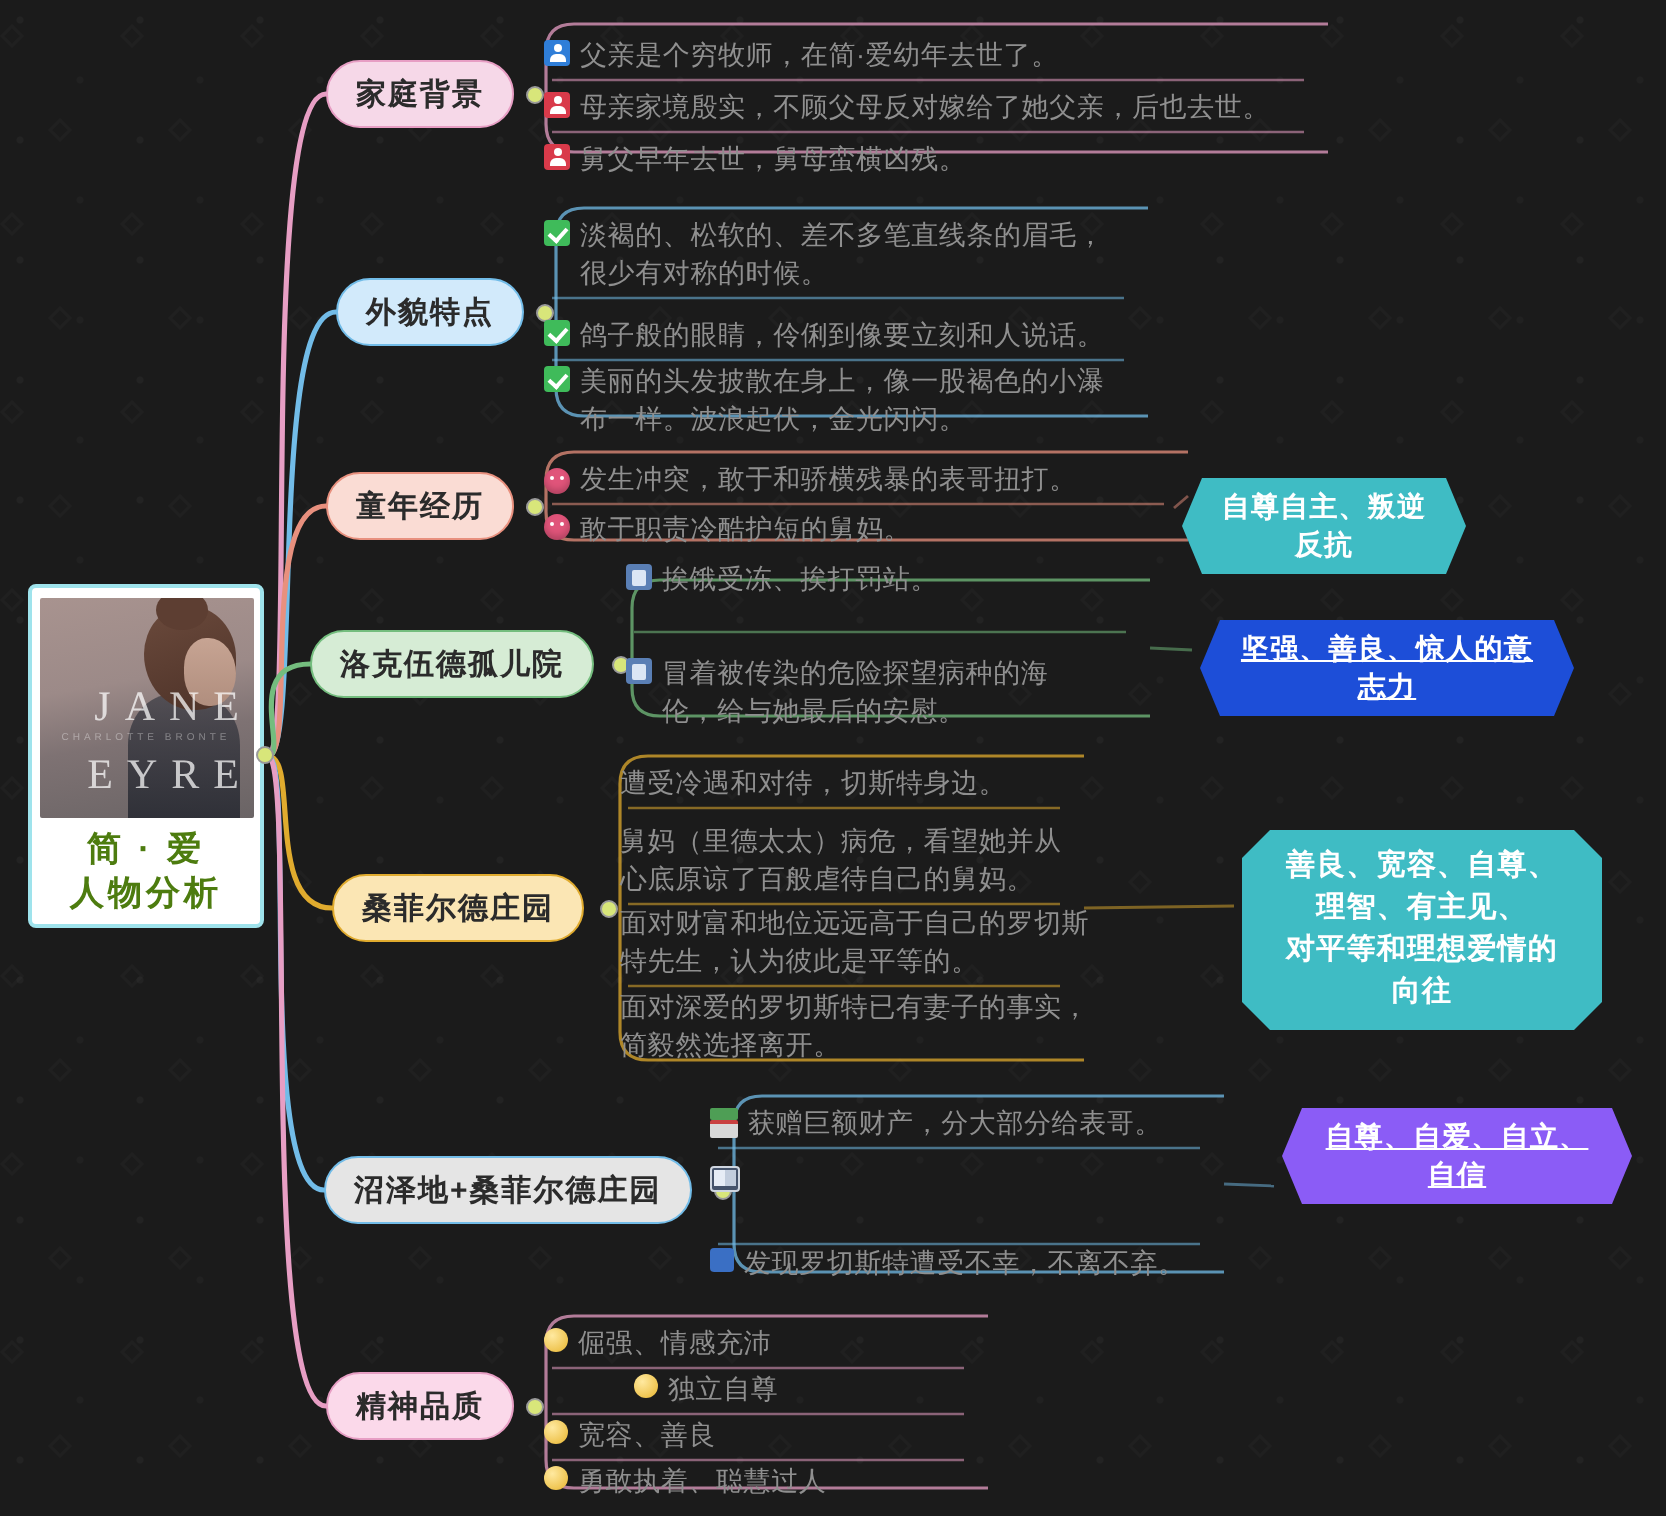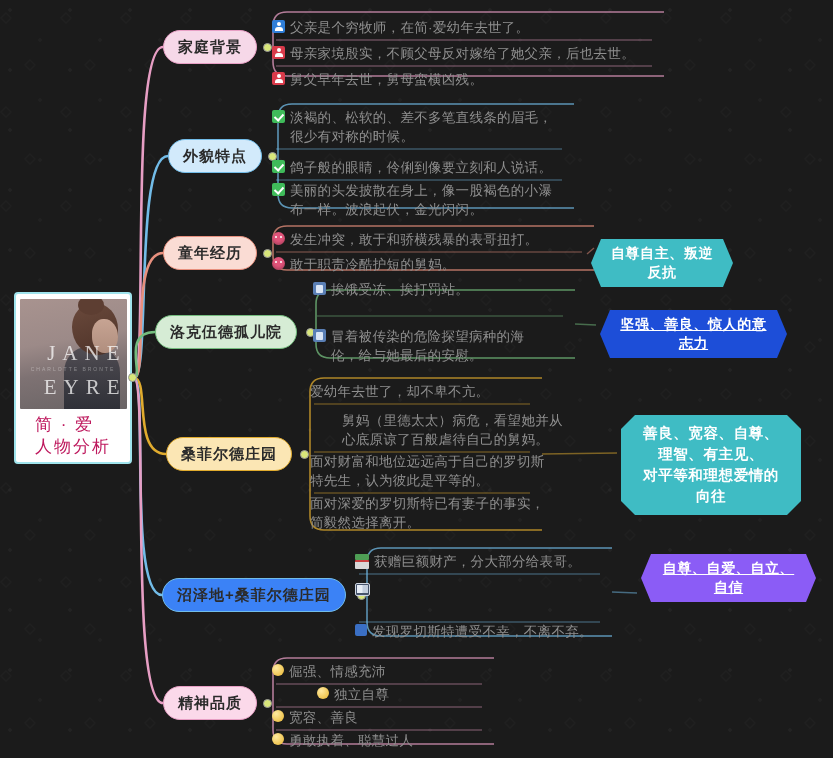--- a/index.html
+++ b/index.html
@@ -54,22 +54,22 @@
     color:rgba(255,255,255,.72);letter-spacing:7px;font-size:21px;
     font-family:"Liberation Serif","DejaVu Serif",serif;font-weight:300;
   }
   .cover .tjane{top:42px;}
   .cover .teyre{top:76px;}
   .cover .tsub{
     position:absolute;top:67px;left:0;width:100%;text-align:center;
     color:rgba(255,255,255,.35);font-size:5px;letter-spacing:2px;
   }
   .center-title{
-    margin-top:5px;color:#be185d;font-size:17px;font-weight:normal;
-    line-height:22px;text-align:left;letter-spacing:2px;
+    margin-top:5px;color:#4d7c0f;font-size:17px;font-weight:bold;
+    line-height:22px;text-align:center;letter-spacing:2px;
   }
 
   
   .branch{
     position:absolute;border-radius:18px;border:1.6px solid;
     box-sizing:border-box;display:flex;align-items:center;justify-content:center;
     font-size:15px;font-weight:bold;color:#2b2b2b;letter-spacing:1px;
     padding:0 14px;height:34px;white-space:nowrap;
   }
   .knob{
@@ -468,21 +468,21 @@
     </div>
     <div class="leaf" style="left: 272px; top: 181px; width: 310px;">
       <span class="ico ico-check" style="background:#3fbb5a"></span>
       <span class="txt">美丽的头发披散在身上，像一股褐色的小瀑
 布一样。波浪起伏，金光闪闪。</span>
     </div>
     <div class="branch" style="left: 163px; top: 236px; background: rgb(250, 220, 212); border-color: rgb(232, 144, 126);">
       <span>童年经历</span>
     </div>
     <div class="knob" style="left: 263px; top: 248.5px;"></div>
-    <div class="leaf" style="left: 272px; top: 230px; width: 330px;">
+    <div class="leaf" style="left: 272px; top: 230px; width: 330px; align-items: center;">
       <span class="ico ico-face" style="background:#e0547a"></span>
       <span class="txt">发生冲突，敢于和骄横残暴的表哥扭打。</span>
     </div>
     <div class="leaf" style="left: 272px; top: 255px; width: 330px;">
       <span class="ico ico-face" style="background:#e0547a"></span>
       <span class="txt">敢于职责冷酷护短的舅妈。</span>
     </div>
     <div class="badge" style="left: 591px; top: 239px; width: 142px; background: rgb(63, 188, 196); box-sizing: border-box;">自尊自主、叛逆反抗</div>
     <div class="branch" style="left: 155px; top: 315px; background: rgb(214, 236, 213); border-color: rgb(116, 189, 126);">
       <span>洛克伍德孤儿院</span>
@@ -496,38 +496,38 @@
       <span class="ico ico-doc" style="background:#5a7fb5"></span>
       <span class="txt">冒着被传染的危险探望病种的海
 伦，给与她最后的安慰。</span>
     </div>
     <div class="badge" style="left: 600px; top: 310px; width: 187px; background: #1d4ed8; box-sizing: border-box; text-decoration: underline;">坚强、善良、惊人的意志力</div>
     <div class="branch" style="left: 166px; top: 437px; background: rgb(251, 230, 180); border-color: rgb(224, 171, 46);">
       <span>桑菲尔德庄园</span>
     </div>
     <div class="knob" style="left: 300px; top: 449.5px;"></div>
     <div class="leaf" style="left: 310px; top: 382px; width: 240px;">
-      <span class="txt">爱幼年去世了，却不卑不亢。</span>
-    </div>
-    <div class="leaf" style="left: 310px; top: 411px; width: 240px; margin-left: 32px;">
+      <span class="txt">遭受冷遇和对待，切斯特身边。</span>
+    </div>
+    <div class="leaf" style="left: 310px; top: 411px; width: 240px;">
       <span class="txt">舅妈（里德太太）病危，看望她并从
 心底原谅了百般虐待自己的舅妈。</span>
     </div>
     <div class="leaf" style="left: 310px; top: 452px; width: 240px;">
       <span class="txt">面对财富和地位远远高于自己的罗切斯
 特先生，认为彼此是平等的。</span>
     </div>
     <div class="leaf" style="left: 310px; top: 494px; width: 240px;">
       <span class="txt">面对深爱的罗切斯特已有妻子的事实，
 简毅然选择离开。</span>
     </div>
     <div class="badge multi" style="left: 621px; top: 415px; width: 180px; background: rgb(63, 188, 196); box-sizing: border-box;">善良、宽容、自尊、
 理智、有主见、
 对平等和理想爱情的向往</div>
-    <div class="branch" style="left: 162px; top: 578px; background: #3b82f6; border-color: rgb(114, 188, 232);">
+    <div class="branch" style="left: 162px; top: 578px; background: #e5e5e5; border-color: rgb(114, 188, 232);">
       <span>沼泽地+桑菲尔德庄园</span>
     </div>
     <div class="knob" style="left: 357px; top: 590.5px;"></div>
     <div class="leaf" style="left: 355px; top: 552px; width: 265px;">
       <span class="ico ico-books"></span>
       <span class="txt">获赠巨额财产，分大部分给表哥。</span>
     </div>
     <div class="leaf" style="left: 355px; top: 581px; width: 265px;">
       <span class="ico ico-window"></span>
     </div>

